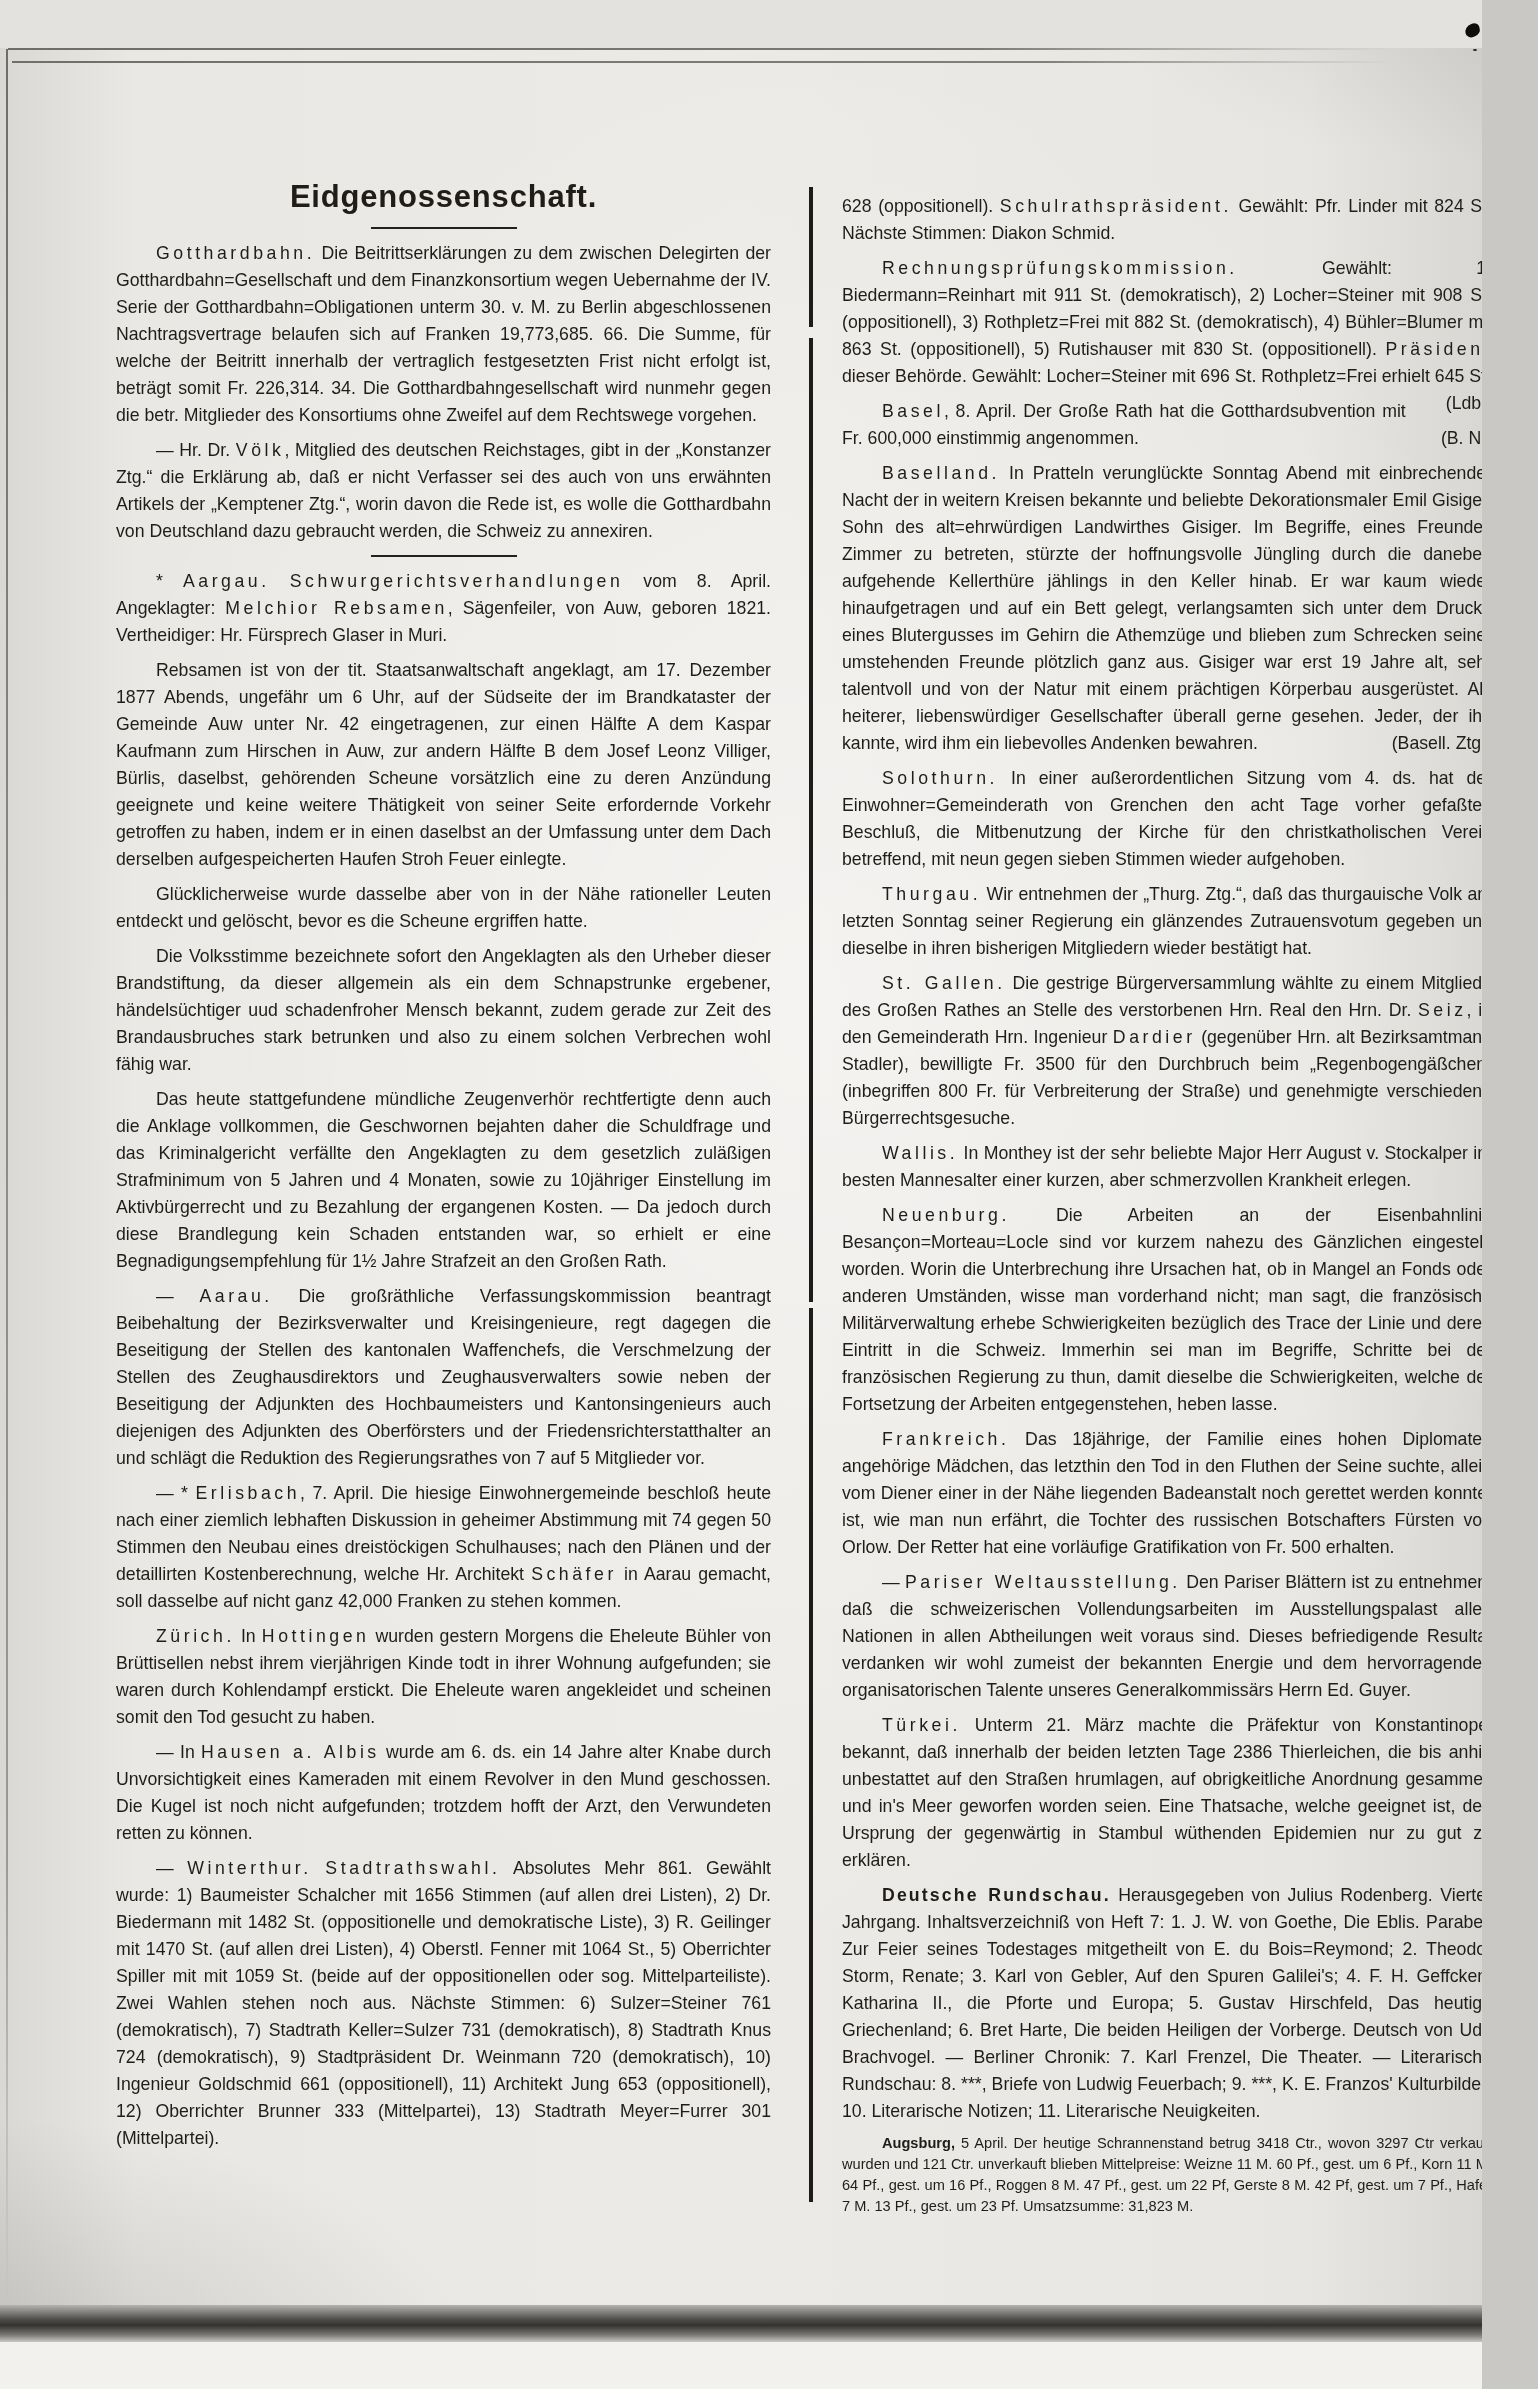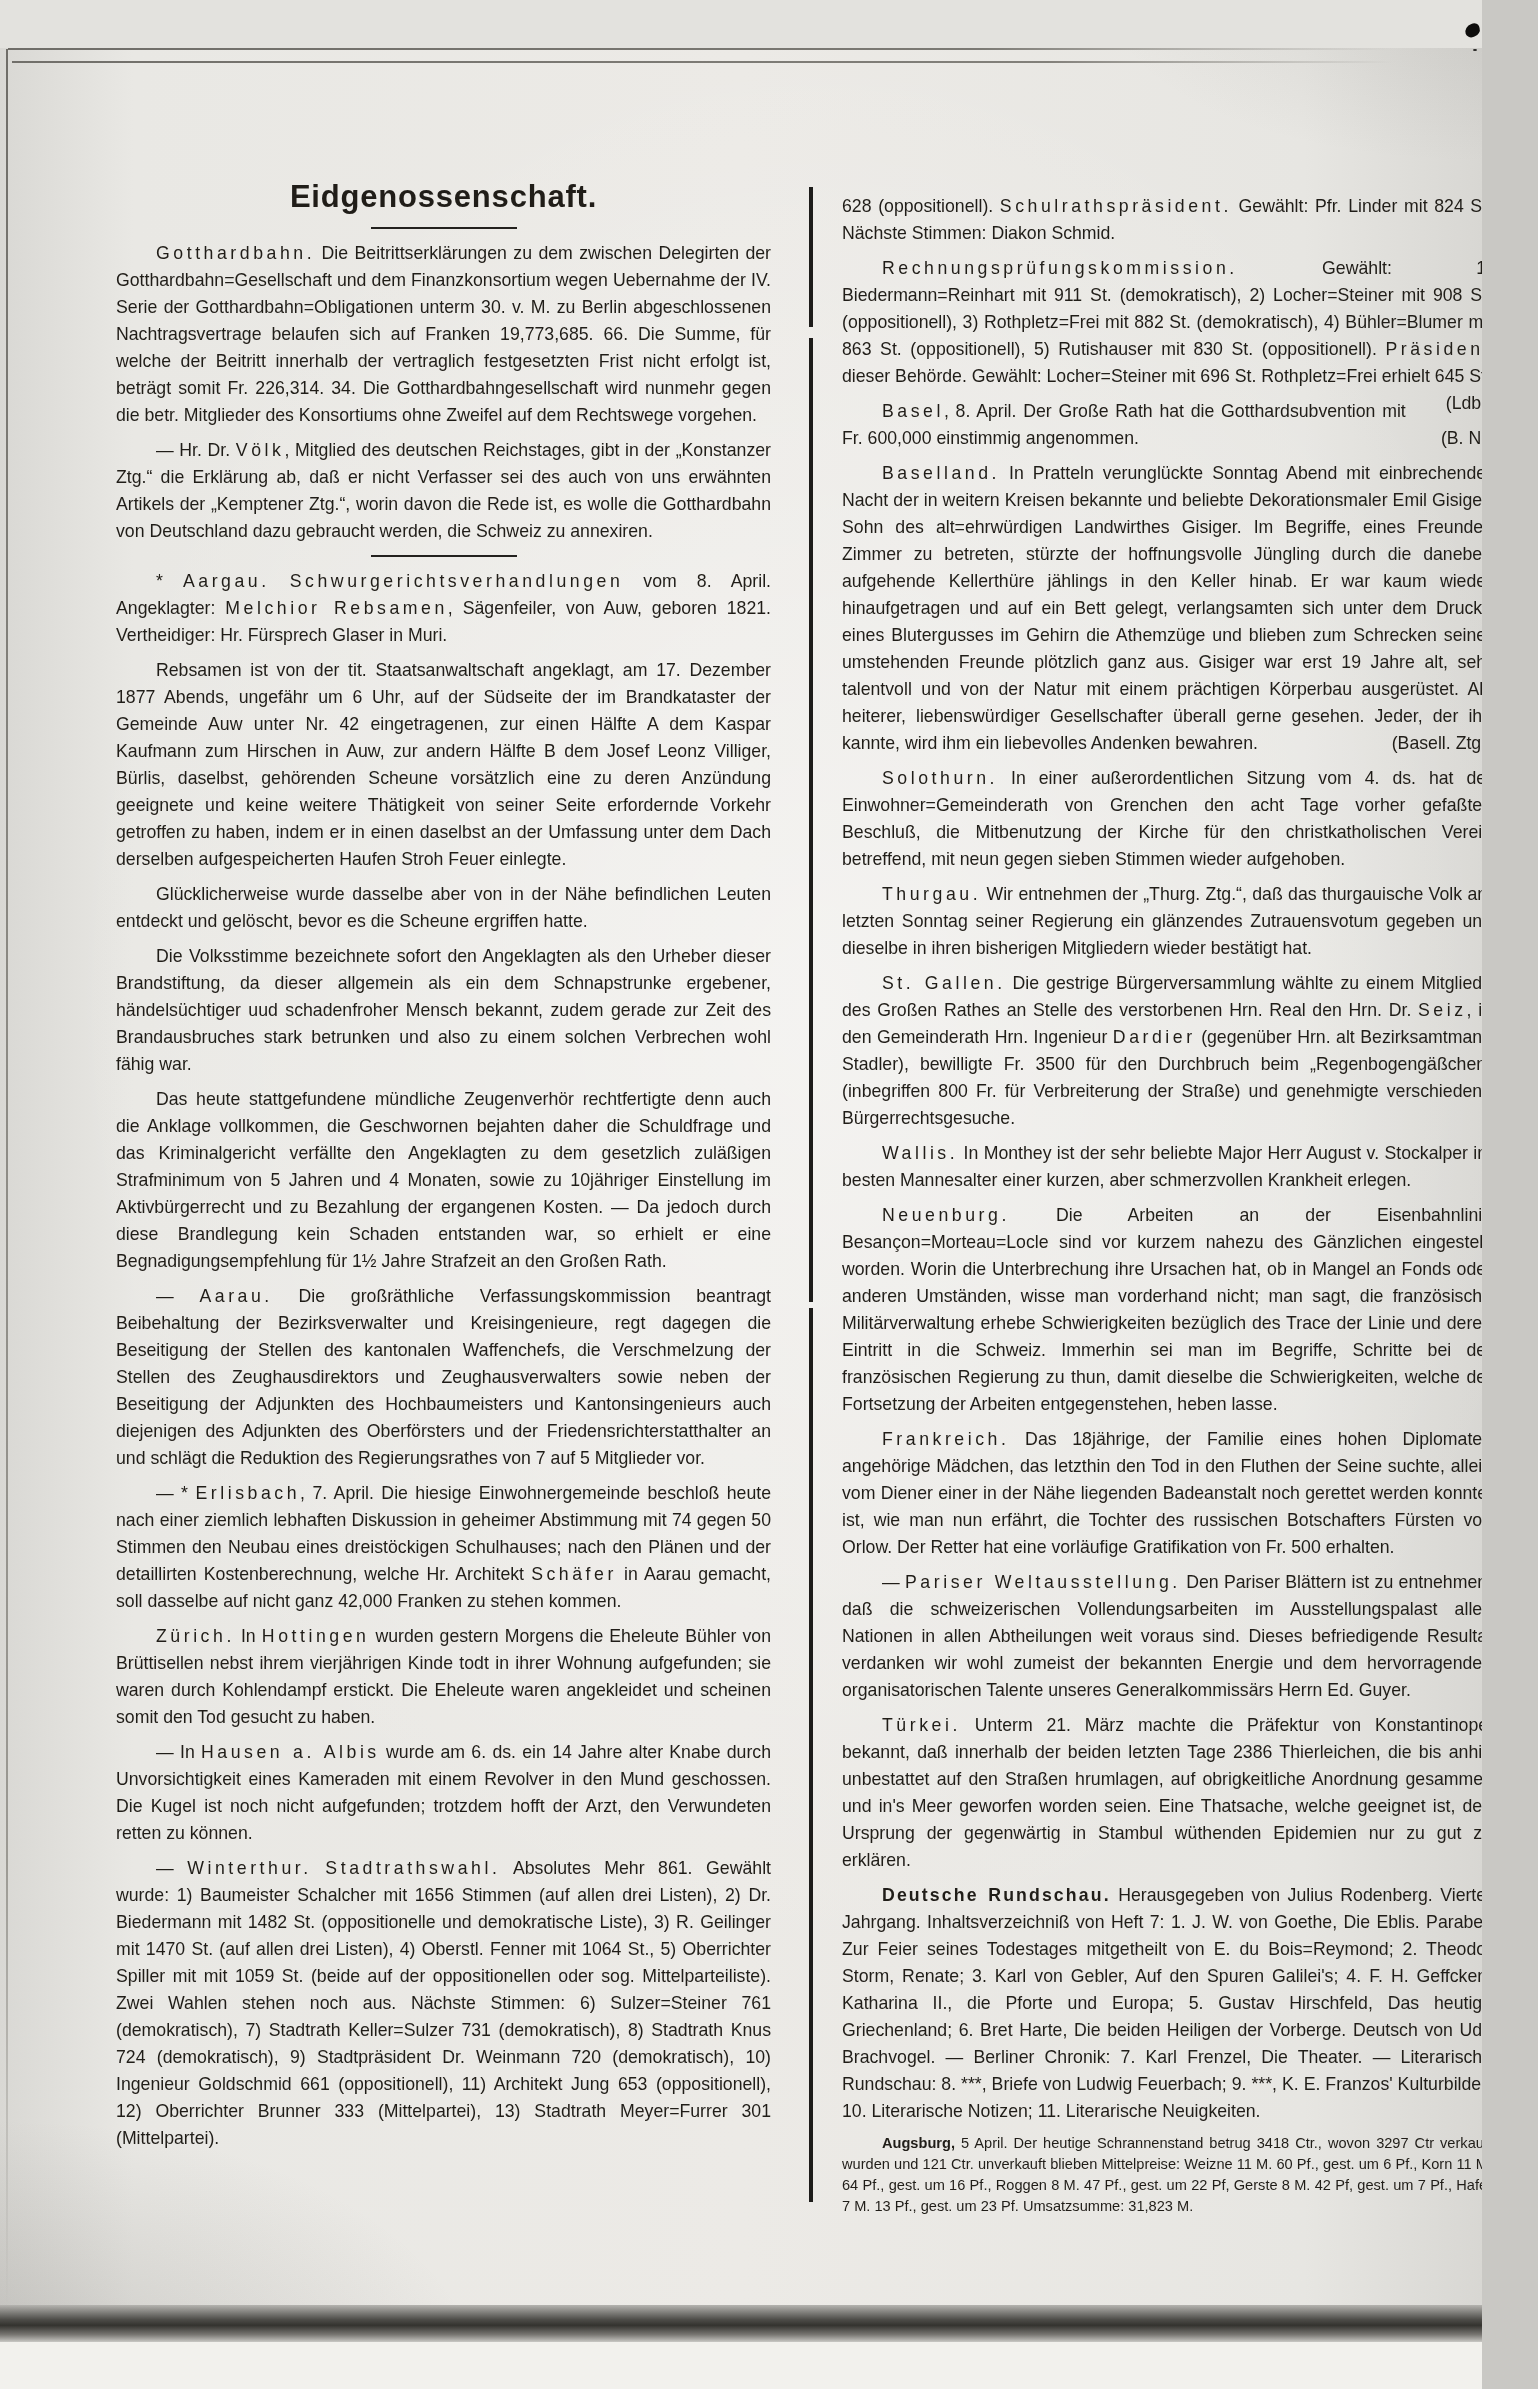--- a/index.html
+++ b/index.html
@@ -68,21 +68,21 @@
   <div class="col-divider"></div>
 
   <div class="col col-left">
       <div class="col-heading">Eidgenossenschaft.</div>
       <div class="rule"></div>
       <p class="para"><span class="sp">Gotthardbahn.</span><span> Die Beitrittserklärungen zu dem zwischen Delegirten der Gotthardbahn=Gesellschaft und dem Finanzkonsortium wegen Uebernahme der IV. Serie der Gotthardbahn=Obligationen unterm 30. v. M. zu Berlin abgeschlossenen Nachtragsvertrage belaufen sich auf Franken 19,773,685. 66. Die Summe, für welche der Beitritt innerhalb der vertraglich festgesetzten Frist nicht erfolgt ist, beträgt somit Fr. 226,314. 34. Die Gotthardbahngesellschaft wird nunmehr gegen die betr. Mitglieder des Konsortiums ohne Zweifel auf dem Rechtswege vorgehen.</span></p>
       <p class="para"><span>— Hr. Dr. </span><span class="sp">Völk</span><span>, Mitglied des deutschen Reichstages, gibt in der „Konstanzer Ztg.“ die Erklärung ab, daß er nicht Verfasser sei des auch von uns erwähnten Artikels der „Kemptener Ztg.“, worin davon die Rede ist, es wolle die Gotthardbahn von Deutschland dazu gebraucht werden, die Schweiz zu annexiren.</span></p>
       <div class="rule"></div>
       <p class="para"><span>* </span><span class="sp">Aargau.</span><span>  </span><span class="sp">Schwurgerichtsverhandlungen</span><span> vom 8. April. Angeklagter: </span><span class="sp">Melchior Rebsamen</span><span>, Sägenfeiler, von Auw, geboren 1821. Vertheidiger: Hr. Fürsprech Glaser in Muri.</span></p>
       <p class="para"><span>Rebsamen ist von der tit. Staatsanwaltschaft angeklagt, am 17. Dezember 1877 Abends, ungefähr um 6 Uhr, auf der Südseite der im Brandkataster der Gemeinde Auw unter Nr. 42 eingetragenen, zur einen Hälfte A dem Kaspar Kaufmann zum Hirschen in Auw, zur andern Hälfte B dem Josef Leonz Villiger, Bürlis, daselbst, gehörenden Scheune vorsätzlich eine zu deren Anzündung geeignete und keine weitere Thätigkeit von seiner Seite erfordernde Vorkehr getroffen zu haben, indem er in einen daselbst an der Umfassung unter dem Dach derselben aufgespeicherten Haufen Stroh Feuer einlegte.</span></p>
-      <p class="para"><span>Glücklicherweise wurde dasselbe aber von in der Nähe befindlichen Leuten entdeckt und gelöscht, bevor es die Scheune ergriffen hatte.</span></p>
+      <p class="para"><span>Glücklicherweise wurde dasselbe aber von in der Nähe rationeller Leuten entdeckt und gelöscht, bevor es die Scheune ergriffen hatte.</span></p>
       <p class="para"><span>Die Volksstimme bezeichnete sofort den Angeklagten als den Urheber dieser Brandstiftung, da dieser allgemein als ein dem Schnapstrunke ergebener, händelsüchtiger uud schadenfroher Mensch bekannt, zudem gerade zur Zeit des Brandausbruches stark betrunken und also zu einem solchen Verbrechen wohl fähig war.</span></p>
       <p class="para"><span>Das heute stattgefundene mündliche Zeugenverhör rechtfertigte denn auch die Anklage vollkommen, die Geschwornen bejahten daher die Schuldfrage und das Kriminalgericht verfällte den Angeklagten zu dem gesetzlich zuläßigen Strafminimum von 5 Jahren und 4 Monaten, sowie zu 10jähriger Einstellung im Aktivbürgerrecht und zu Bezahlung der ergangenen Kosten. — Da jedoch durch diese Brandlegung kein Schaden entstanden war, so erhielt er eine Begnadigungsempfehlung für 1½ Jahre Strafzeit an den Großen Rath.</span></p>
       <p class="para"><span>— </span><span class="sp">Aarau.</span><span> Die großräthliche Verfassungskommission beantragt Beibehaltung der Bezirksverwalter und Kreisingenieure, regt dagegen die Beseitigung der Stellen des kantonalen Waffenchefs, die Verschmelzung der Stellen des Zeughausdirektors und Zeughausverwalters sowie neben der Beseitigung der Adjunkten des Hochbaumeisters und Kantonsingenieurs auch diejenigen des Adjunkten des Oberförsters und der Friedensrichterstatthalter an und schlägt die Reduktion des Regierungsrathes von 7 auf 5 Mitglieder vor.</span></p>
       <p class="para"><span>— * </span><span class="sp">Erlisbach</span><span>, 7. April. Die hiesige Einwohnergemeinde beschloß heute nach einer ziemlich lebhaften Diskussion in geheimer Abstimmung mit 74 gegen 50 Stimmen den Neubau eines dreistöckigen Schulhauses; nach den Plänen und der detaillirten Kostenberechnung, welche Hr. Architekt </span><span class="sp">Schäfer</span><span> in Aarau gemacht, soll dasselbe auf nicht ganz 42,000 Franken zu stehen kommen.</span></p>
       <p class="para"><span class="sp">Zürich.</span><span> In </span><span class="sp">Hottingen</span><span> wurden gestern Morgens die Eheleute Bühler von Brüttisellen nebst ihrem vierjährigen Kinde todt in ihrer Wohnung aufgefunden; sie waren durch Kohlendampf erstickt. Die Eheleute waren angekleidet und scheinen somit den Tod gesucht zu haben.</span></p>
       <p class="para"><span>— In </span><span class="sp">Hausen a. Albis</span><span> wurde am 6. ds. ein 14 Jahre alter Knabe durch Unvorsichtigkeit eines Kameraden mit einem Revolver in den Mund geschossen. Die Kugel ist noch nicht aufgefunden; trotzdem hofft der Arzt, den Verwundeten retten zu können.</span></p>
       <p class="para"><span>— </span><span class="sp">Winterthur.</span><span>  </span><span class="sp">Stadtrathswahl.</span><span> Absolutes Mehr 861. Gewählt wurde: 1) Baumeister Schalcher mit 1656 Stimmen (auf allen drei Listen), 2) Dr. Biedermann mit 1482 St. (oppositionelle und demokratische Liste), 3) R. Geilinger mit 1470 St. (auf allen drei Listen), 4) Oberstl. Fenner mit 1064 St., 5) Oberrichter Spiller mit mit 1059 St. (beide auf der oppositionellen oder sog. Mittelparteiliste). Zwei Wahlen stehen noch aus. Nächste Stimmen: 6) Sulzer=Steiner 761 (demokratisch), 7) Stadtrath Keller=Sulzer 731 (demokratisch), 8) Stadtrath Knus 724 (demokratisch), 9) Stadtpräsident Dr. Weinmann 720 (demokratisch), 10) Ingenieur Goldschmid 661 (oppositionell), 11) Architekt Jung 653 (oppositionell), 12) Oberrichter Brunner 333 (Mittelpartei), 13) Stadtrath Meyer=Furrer 301 (Mittelpartei).</span></p>
     </div>
   <div class="col col-right">
       <p class="para noindent"><span>628 (oppositionell). </span><span class="sp">Schulrathspräsident.</span><span> Gewählt: Pfr. Linder mit 824 St. Nächste Stimmen: Diakon Schmid.</span></p>

